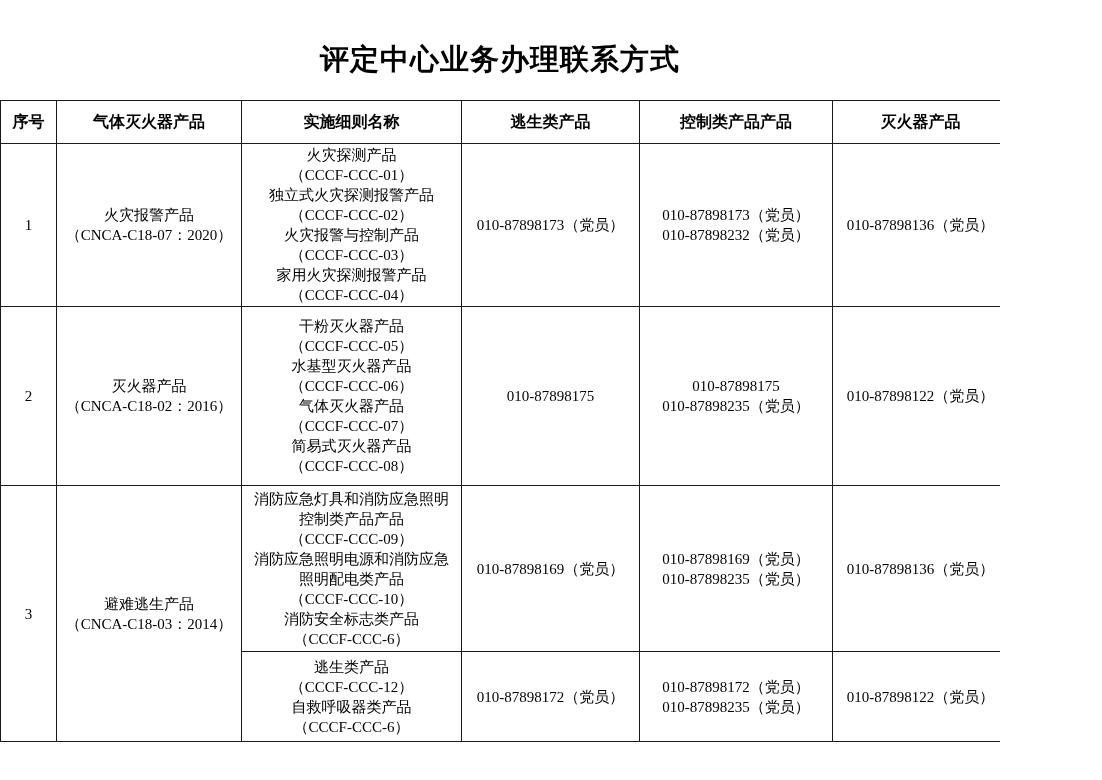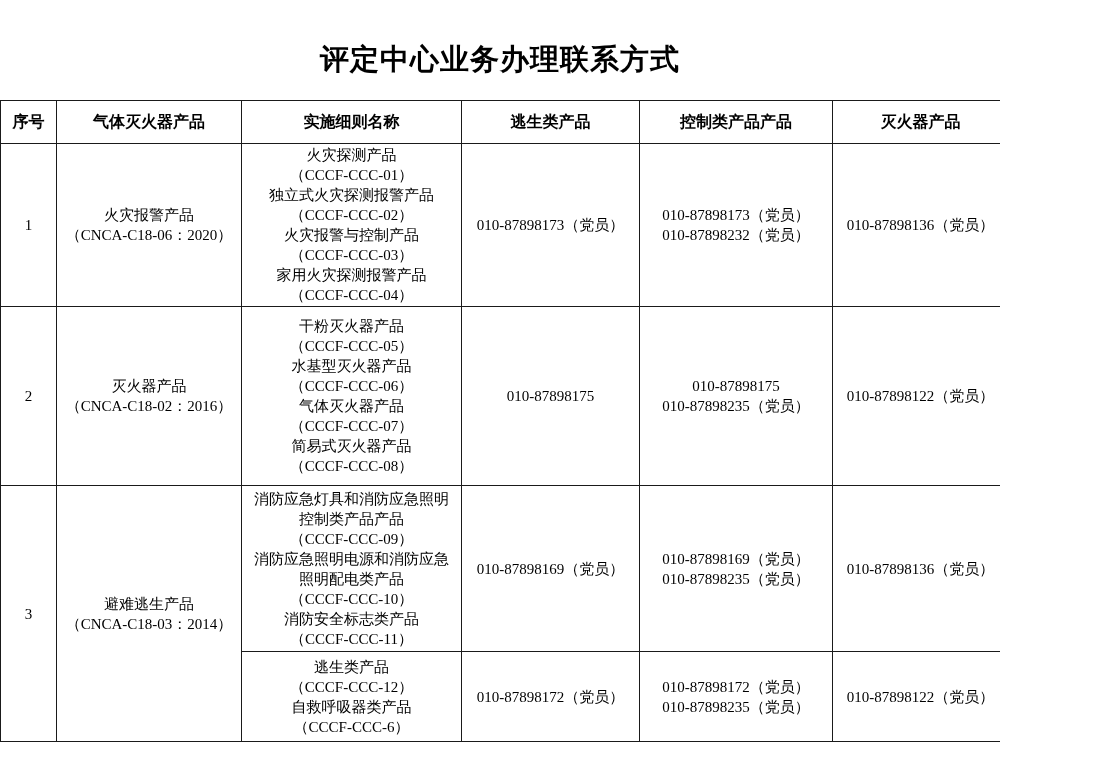--- a/index.html
+++ b/index.html
@@ -77,21 +77,21 @@
         <th>实施细则名称</th>
         <th>逃生类产品</th>
         <th>控制类产品产品</th>
         <th>灭火器产品</th>
       </tr>
     </thead>
     <tbody>
       <tr class="row-1">
         <td>1</td>
         <td>火灾报警产品
-（CNCA-C18-06：2020）</td>
+（CNCA-C18-07：2020）</td>
         <td>火灾探测产品
 （CCCF-CCC-01）
 独立式火灾探测报警产品
 （CCCF-CCC-02）
 火灾报警与控制产品
 （CCCF-CCC-03）
 家用火灾探测报警产品
 （CCCF-CCC-04）</td>
         <td>010-87898173（党员）</td>
         <td>010-87898173（党员）
@@ -119,21 +119,21 @@
         <td rowspan="2">3</td>
         <td rowspan="2">避难逃生产品
 （CNCA-C18-03：2014）</td>
         <td>消防应急灯具和消防应急照明
 控制类产品产品
 （CCCF-CCC-09）
 消防应急照明电源和消防应急
 照明配电类产品
 （CCCF-CCC-10）
 消防安全标志类产品
-（CCCF-CCC-11）</td>
+（CCCF-CCC-6）</td>
         <td>010-87898169（党员）</td>
         <td>010-87898169（党员）
 010-87898235（党员）</td>
         <td>010-87898136（党员）</td>
       </tr>
       <tr class="row-3b">
         <td>逃生类产品
 （CCCF-CCC-12）
 自救呼吸器类产品
 （CCCF-CCC-6）</td>

